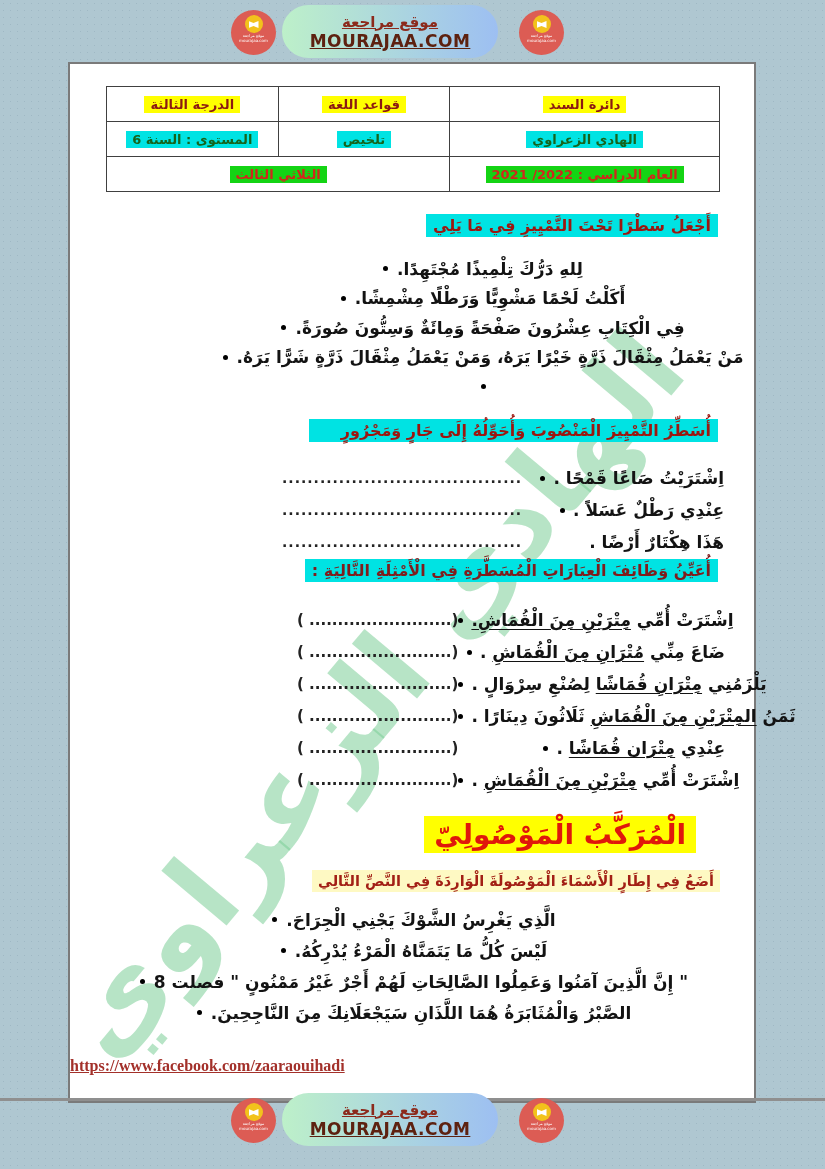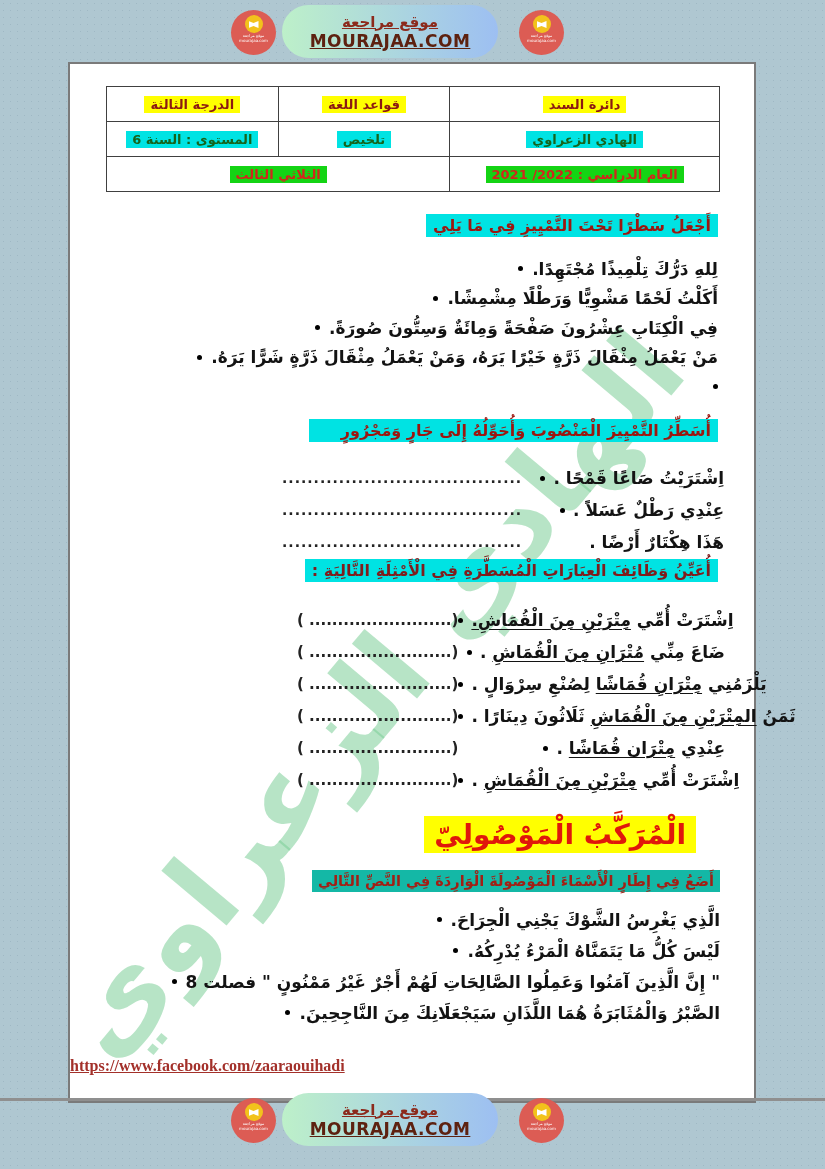--- a/index.html
+++ b/index.html
@@ -59,38 +59,38 @@
   
   .sec-h{
     position:absolute;background:#00e3e3;color:#9c1710;font-weight:bold;font-size:16px;
     padding:2px 7px;white-space:nowrap;z-index:2;direction:rtl;
   }
   #h1{right:36px;top:150px;margin-left:41px;}
   #h2{right:36px;top:355px;padding-left:32px;}
   #h3{right:36px;top:495px;color:#7f1d1d;}
   
   .list{position:absolute;z-index:2;display:flex;flex-direction:column;}
-  .li{display:flex;align-items:center;justify-content:flex-end;gap:9px;height:29.5px;white-space:nowrap;}
+  .li{display:flex;align-items:center;justify-content:center;gap:9px;height:29.5px;white-space:nowrap;}
   .dot{width:5px;height:5px;border-radius:50%;background:#000;flex:none;}
   .ar{direction:rtl;unicode-bidi:isolate;font-size:17px;font-weight:bold;color:#131313;white-space:nowrap;}
   #list1{right:36px;top:190px;width:470px;}
   .li2{display:flex;align-items:center;justify-content:space-between;height:32px;}
   #list2{left:212px;top:398px;width:442px;}
   .dots{font-size:14px;font-weight:bold;color:#222;letter-spacing:1px;overflow:hidden;white-space:nowrap;}
   .grp{display:flex;align-items:center;gap:8px;}
   #list3{left:227px;top:540px;width:428px;}
   .li3{display:flex;align-items:center;justify-content:space-between;height:32px;}
   .parens{font-size:15px;font-weight:bold;color:#222;white-space:nowrap;}
   .u{text-decoration:underline;text-underline-offset:3px;}
   #title-mawsuli{
     position:absolute;right:58px;top:752px;background:#ffff00;color:#e0170b;
     font-size:28px;font-weight:bold;padding:2px 10px;z-index:2;direction:rtl;white-space:nowrap;
   }
   #h-green{
-    position:absolute;right:34px;top:806px;background:#14b8a6;color:#a21f15;
+    position:absolute;right:34px;top:806px;background:#fef9c3;color:#a21f15;
     font-size:14.5px;font-weight:bold;padding:3px 6px;white-space:nowrap;z-index:2;direction:rtl;
   }
   #list4{left:38px;top:840px;width:612px;}
   #list4 .li{height:31px;}
   #url{position:absolute;left:0;right:0;top:992px;text-align:left;z-index:2;}
   #url a{color:#a3302a;font-size:16px;font-weight:600;text-decoration:underline;
     font-family:"Liberation Serif",serif;}
 </style>
 </head>
 <body>

